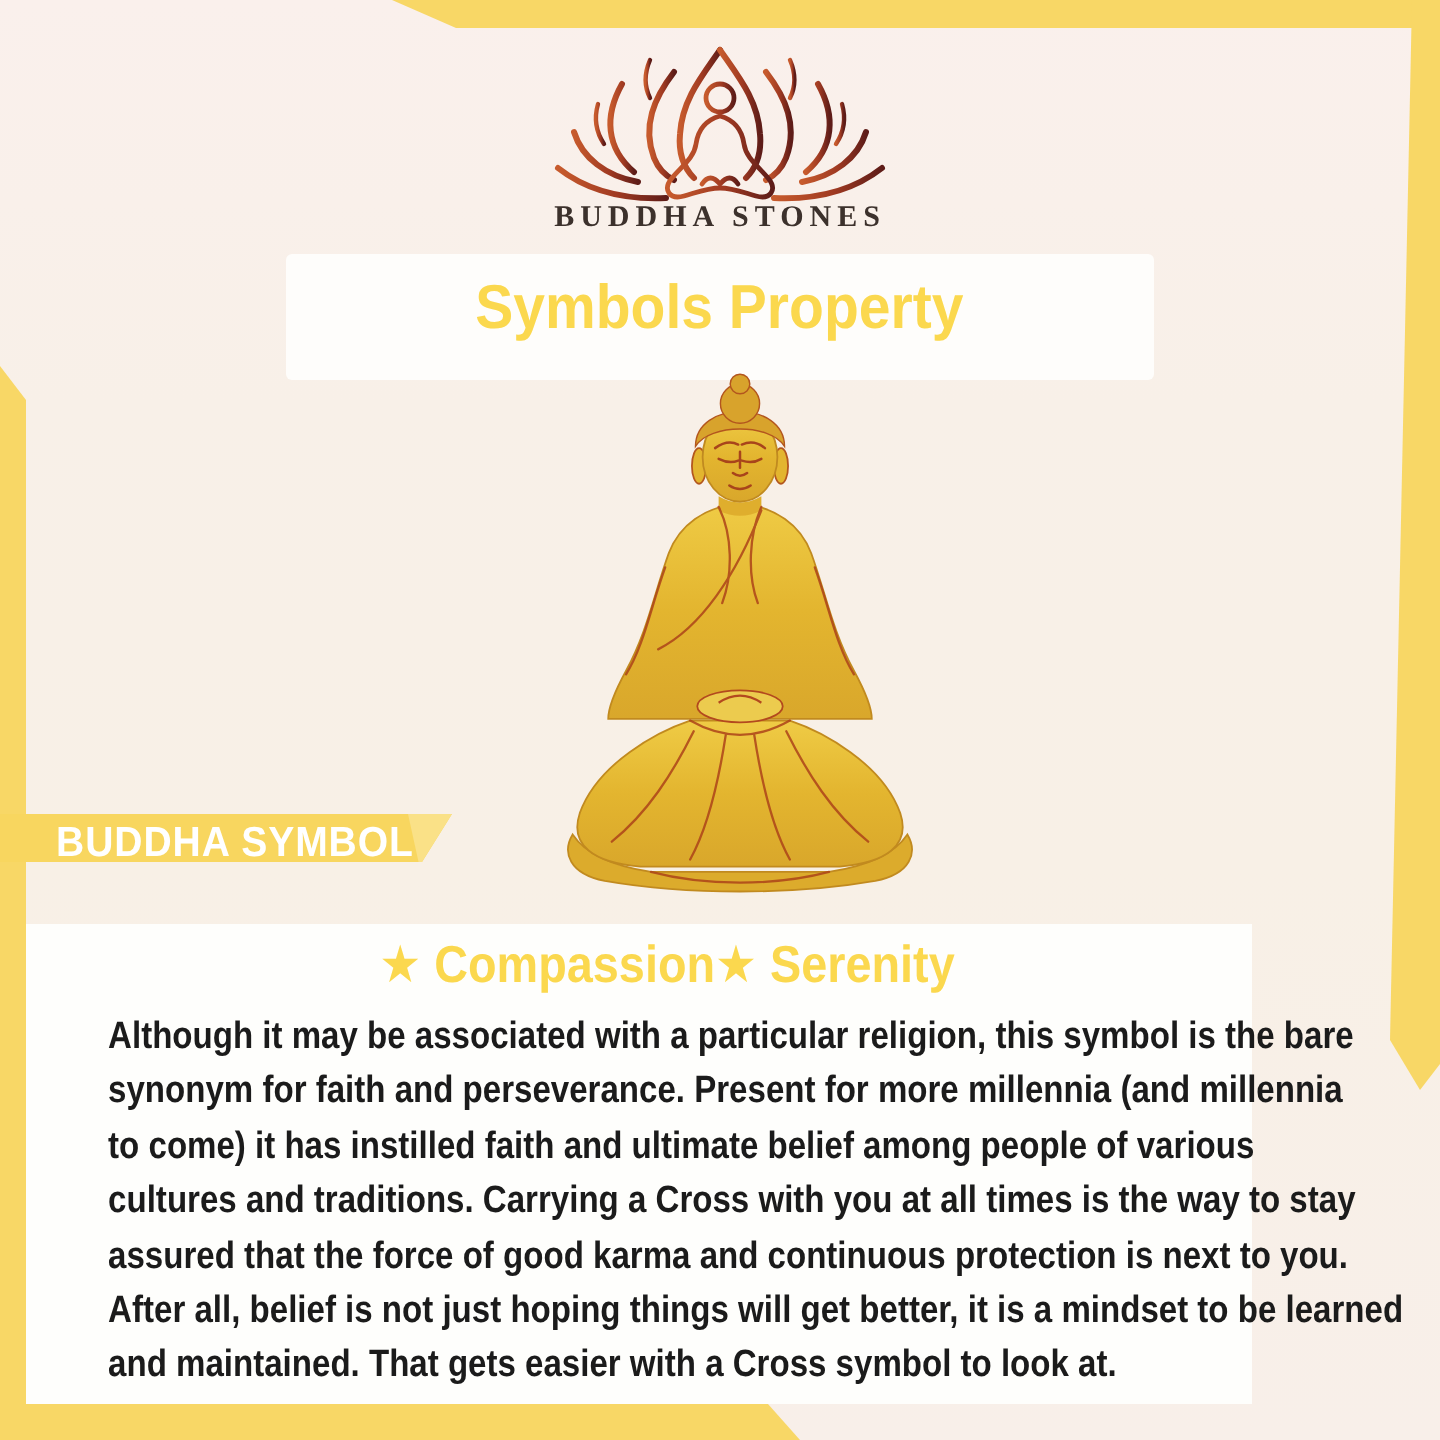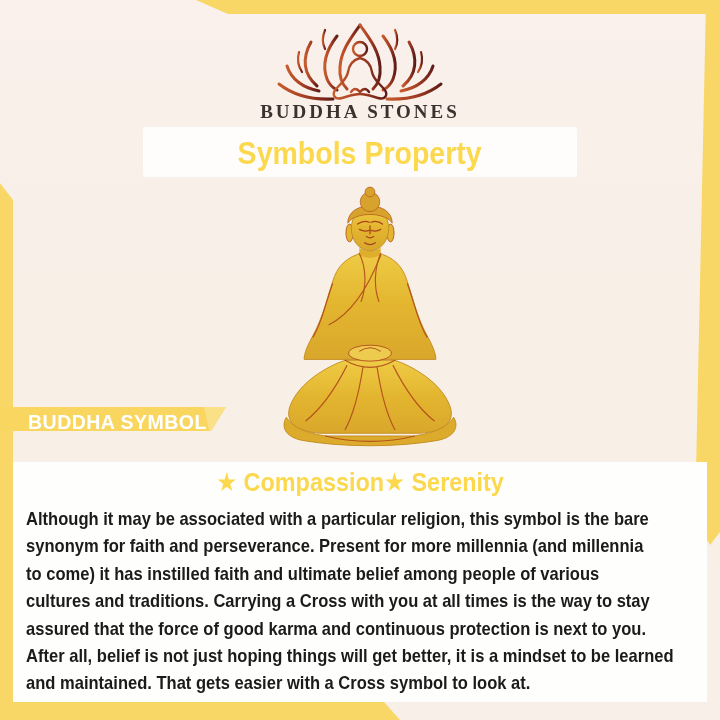--- a/index.html
+++ b/index.html
@@ -21,26 +21,26 @@
     clip-path:polygon(0 0,100% 17px,100% 100%,0 100%); }
   .ribbon-bottom{ left:0; top:702px; width:400px; height:18px;
     clip-path:polygon(0 0,96% 0,100% 100%,0 100%); }
 
   
   .brand{ position:absolute; left:0; top:0; width:720px; text-align:center; }
   .lotus{ position:absolute; left:275px; top:22px; }
   .brand-name{
     position:absolute; left:0; top:101px; width:720px; text-align:center;
     font-family:"Liberation Serif","DejaVu Serif",serif;
-    font-size:19px; font-weight:700; letter-spacing:3px; color:#3c312c;
+    font-size:15px; font-weight:700; letter-spacing:3px; color:#3c312c;
   }
 
   
   .title-banner{
-    position:absolute; left:143px; top:127px; width:434px; height:50px;
+    position:absolute; left:143px; top:127px; width:434px; height:63px;
     background:#fefdfb; border-radius:3px; text-align:center;
   }
   .title-banner .title{
     display:inline-block; line-height:53px; font-size:31px; font-weight:700;
     color:#fbd84e; transform:scaleX(.92); transform-origin:center;
     white-space:nowrap; letter-spacing:0;
   }
 
   
   .buddha{ position:absolute; left:272px; top:184px; }
@@ -56,22 +56,22 @@
     background:#fae187; clip-path:polygon(100% 0,0 0,30% 100%);
   }
   .category-label .label-text{
     position:absolute; left:28px; top:0; line-height:30px;
     font-size:21px; font-weight:700; color:#ffffff; letter-spacing:.5px;
     white-space:nowrap; transform:scaleX(.93); transform-origin:left center;
   }
 
   
   .content-panel{
-    position:absolute; left:13px; top:462px; width:694px; height:240px;
-    background:#fefefc; padding-top:2px;
+    position:absolute; left:13px; top:462px; width:613px; height:240px;
+    background:#fefefc; padding-top:2px;padding-left:28px;
   }
   .content-heading{
     width:100%; text-align:center; line-height:36px;
     font-size:26px; font-weight:700; color:#fbd84e;
     transform:scaleX(.9); transform-origin:center; white-space:nowrap;
   }
   .paragraph{
     margin-top:5px; padding-left:15px;
     font-size:19px; font-weight:700; color:#1b1b1b; line-height:27.4px;
     transform:scaleX(.87); transform-origin:left top; width:790px;

